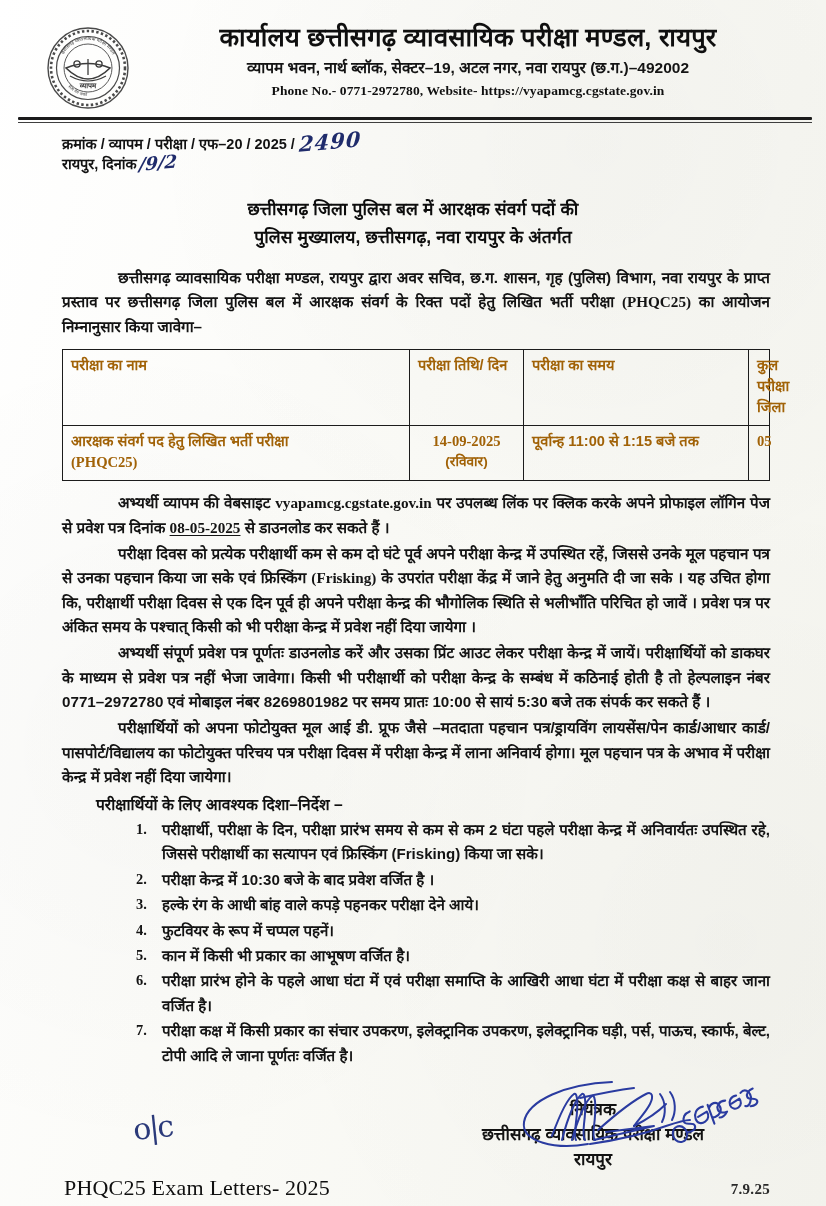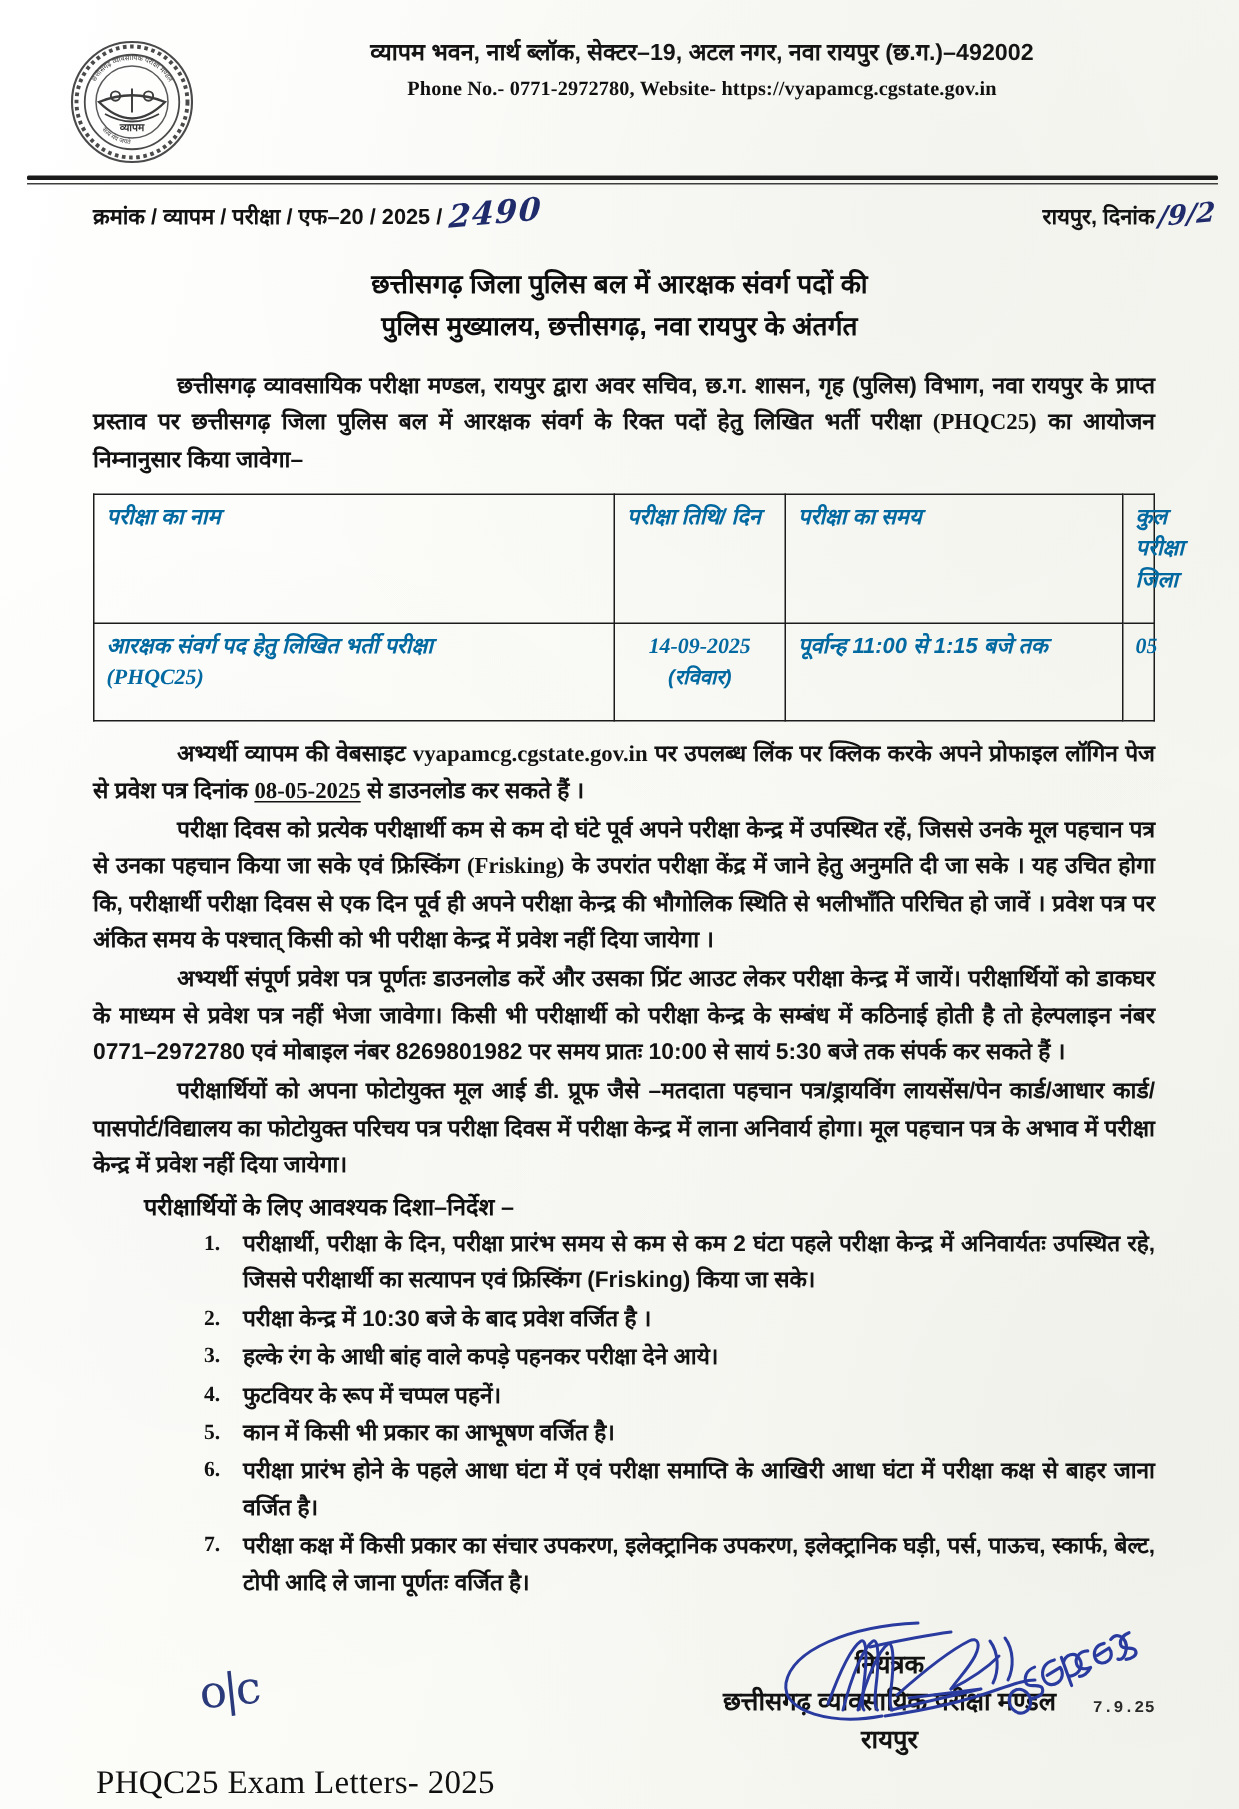--- a/index.html
+++ b/index.html
@@ -94,20 +94,21 @@
   }
 
   
   .refline {
     display: flex;
     justify-content: space-between;
     padding: 10px 12px 0 62px;
     font-size: 14.5px;
     font-weight: 700;
     color: #121212;
+    flex-direction: column;
   }
   .ref-left { display: flex; align-items: baseline; gap: 4px; white-space: nowrap; }
   .ref-right { display: flex; align-items: baseline; gap: 2px; white-space: nowrap; padding-right: 4px; }
   .ink {
     font-family: "DejaVu Serif", serif;
     color: #1f2b6b;
     font-size: 21px;
     font-style: italic;
     font-weight: 700;
     transform: rotate(-5deg) skewX(-8deg);
@@ -154,27 +155,26 @@
 
   
   table.exam {
     width: 100%;
     border-collapse: collapse;
     margin: 9px 0 10px 0;
     table-layout: fixed;
   }
   table.exam th, table.exam td {
     border: 1.3px solid #1c1c1c;
-    padding: 5px 8px 17px 8px;
+    padding: 5px 8px 7px 8px;
     font-size: 14.6px;
     font-weight: 600;
-    color: #0369a1;
+    color: #a16207;
     vertical-align: top;
     line-height: 1.45;
-    font-style: italic;
   }
   table.exam th { text-align: left; font-weight: 700; }
   th.c-name, td.c-name { width: 330px; }
   th.c-date, td.c-date { width: 97px; }
   th.c-time, td.c-time { width: 208px; }
   th.c-dist, td.c-dist { width: auto; text-align: center; }
   td.c-date { text-align: center; font-family: "Liberation Serif","DejaVu Serif",serif; font-weight: 700; font-size: 15px; }
   td.c-date .sub { font-family: "Liberation Sans","DejaVu Sans",sans-serif; font-size: 13.6px; font-weight: 600; display:block; }
   td.c-dist { font-family: "Liberation Serif","DejaVu Serif",serif; font-size: 15px; padding-top: 7px; }
   td.c-name .code { display: block; font-family: "Liberation Serif","DejaVu Serif",serif; }
@@ -246,23 +246,23 @@
     font-family: "DejaVu Serif", serif;
     font-size: 30px;
     color: #2b3a7a;
     transform: rotate(-6deg);
     letter-spacing: -2px;
     font-weight: 500;
   }
   .date-stamp {
     position: absolute;
     right: 56px;
-    top: 1133px;
-    font-family: Liberation Mono, monospace;
-    font-size: 11px;
+    top: 1181px;
+    font-family: Liberation Serif, serif;
+    font-size: 15px;
     font-weight: 700;
     color: #2a2a2a;
     letter-spacing: .3px;
   }
   .footer-label {
     position: absolute;
     left: 64px;
     top: 1175px;
     font-family: "Liberation Serif", "DejaVu Serif", serif;
     font-size: 22px;
@@ -293,20 +293,21 @@
         <text font-size="4.6" fill="#3a3a3a" font-family="'Liberation Sans',sans-serif">
           <textPath href="#arcTop" startOffset="16%">छत्तीसगढ़ व्यावसायिक परीक्षा मण्डल</textPath>
         </text>
         <path id="arcBot" d="M16 44 a26 26 0 0 0 52 0" fill="none"></path>
         <text font-size="4.2" fill="#3a3a3a" font-family="'Liberation Sans',sans-serif">
           <textPath href="#arcBot" startOffset="22%">सत्य मेव जयते</textPath>
         </text>
       </svg>
     </div>
     <div class="lh-text">
+      <div class="org-name">कार्यालय छत्तीसगढ़ व्यावसायिक परीक्षा मण्डल, रायपुर</div>
       <div class="org-addr">व्यापम भवन, नार्थ ब्लॉक,  सेक्टर–19, अटल नगर, नवा रायपुर (छ.ग.)–492002</div>
       <div class="org-contact">Phone No.- 0771-2972780, Website- https://vyapamcg.cgstate.gov.in</div>
     </div>
   </div>
 
   <div class="rule-wrap">
     <div class="rule-thick"></div>
     <div class="rule-thin"></div>
   </div>
 

